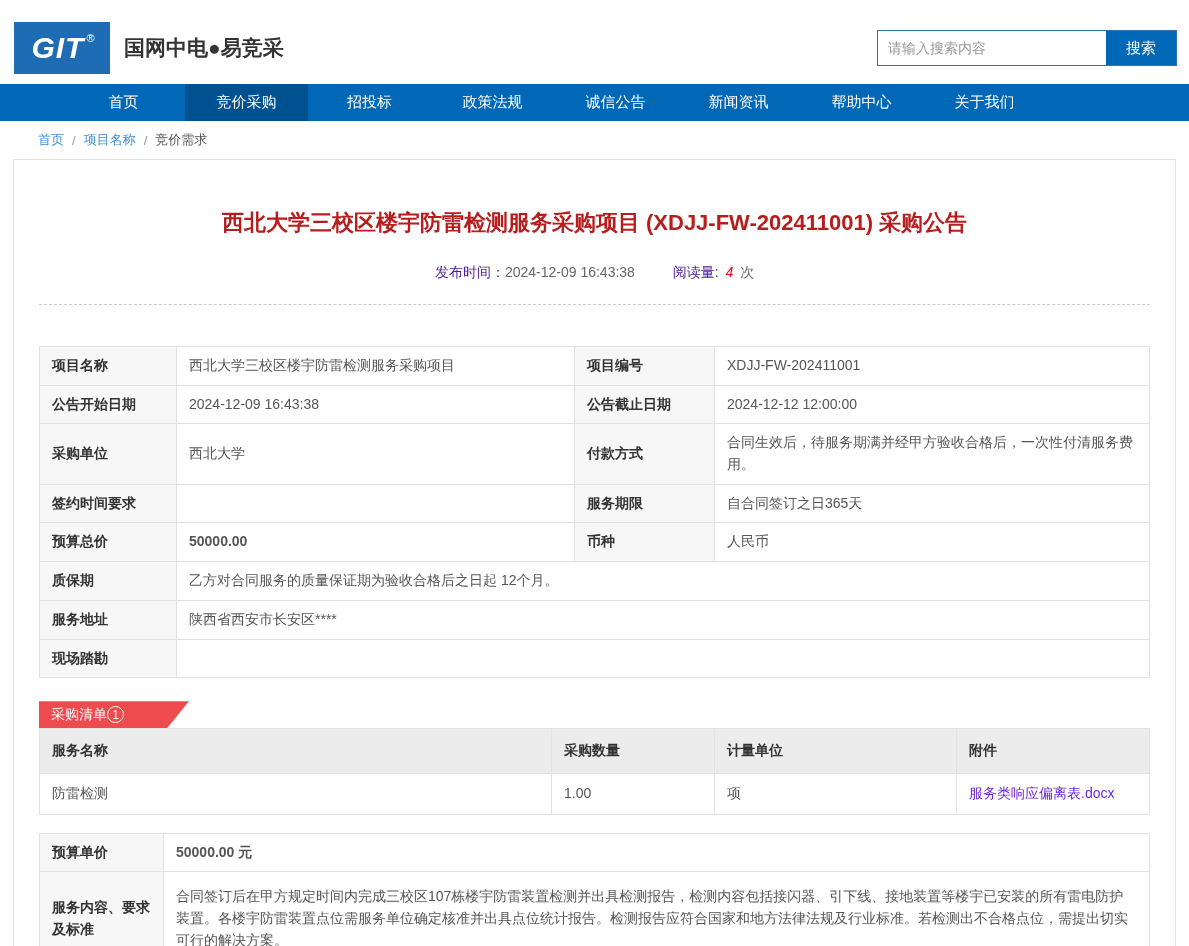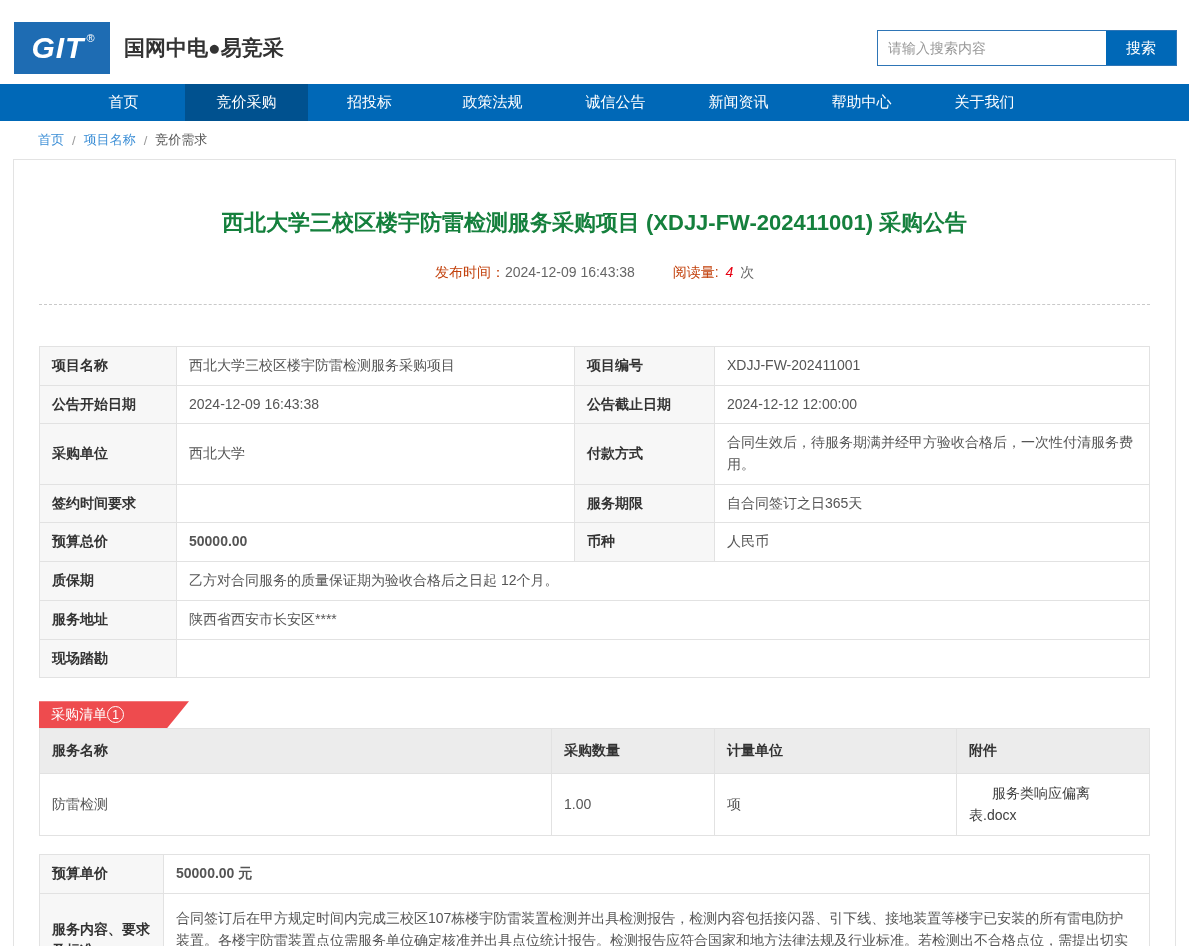--- a/index.html
+++ b/index.html
@@ -24,44 +24,44 @@
     justify-content:center; text-decoration:none; cursor:pointer; }
   .nav-item.active { background:#00518f; }
 
   
   .breadcrumb { height:38px; display:flex; align-items:center; padding-left:38px; font-size:13px; color:#999; gap:8px; }
   .crumb-link { color:#3d8fd6; text-decoration:none; cursor:pointer; }
   .crumb-current { color:#555; }
 
   
   .card { margin:0 13px; border:1px solid #e3e3e3; background:#fff; min-height:900px; padding:0 25px 30px; }
-  .article-title { text-align:center; font-size:22px; font-weight:bold; color:#15803d; padding:48px 30px 0; }
+  .article-title { text-align:center; font-size:22px; font-weight:bold; color:#b91c1c; padding:48px 30px 0; }
   .article-meta { text-align:center; font-size:14px; color:#666; padding:26px 0 22px; }
-  .meta-label { color:#c2410c; }
+  .meta-label { color:#4c1d95; }
   .meta-views-count { color:#e60012; font-style:italic; padding:0 3px; }
   .dashed-divider { border-top:1px dashed #c9c9c9; }
 
   
   table { border-collapse:collapse; width:100%; font-size:14px; }
   .info-table { margin-top:41px; }
   td,th { border:1px solid #e2e2e2; padding:8px 12px; vertical-align:middle; line-height:1.55; }
   td.lbl { background:#f7f7f7; font-weight:bold; color:#333; }
   td.val { color:#555; }
   .red-text { color:#e60012; font-weight:bold; }
 
   
   .ribbon { margin-top:23px; width:150px; height:27px; background:#ee4b4e; color:#fff;
     display:flex; align-items:center; padding-left:12px; font-size:14px;
     clip-path:polygon(0 0,100% 0,calc(100% - 22px) 100%,0 100%); }
   .ribbon-count { width:17px; height:17px; border:1px solid #fff; border-radius:50%;
     display:flex; align-items:center; justify-content:center; font-size:12px; line-height:1; }
 
   .list-table th { background:#ececec; font-weight:bold; text-align:left; color:#333; padding:11px 12px; }
   .list-table td { color:#555; padding:9px 12px; }
-  .attach-link { color:#404040; text-decoration:none; cursor:pointer;margin-left:23px; }
+  .attach-link { color:#6d28d9; text-decoration:none; cursor:pointer; }
 
   .detail-table { margin-top:18px; }
   .detail-table td.lbl { width:124px; }
 </style>
 </head>
 <body>
 
 <header class="site-header">
   <div class="logo-box">
     <span class="logo-git">GIT</span>

